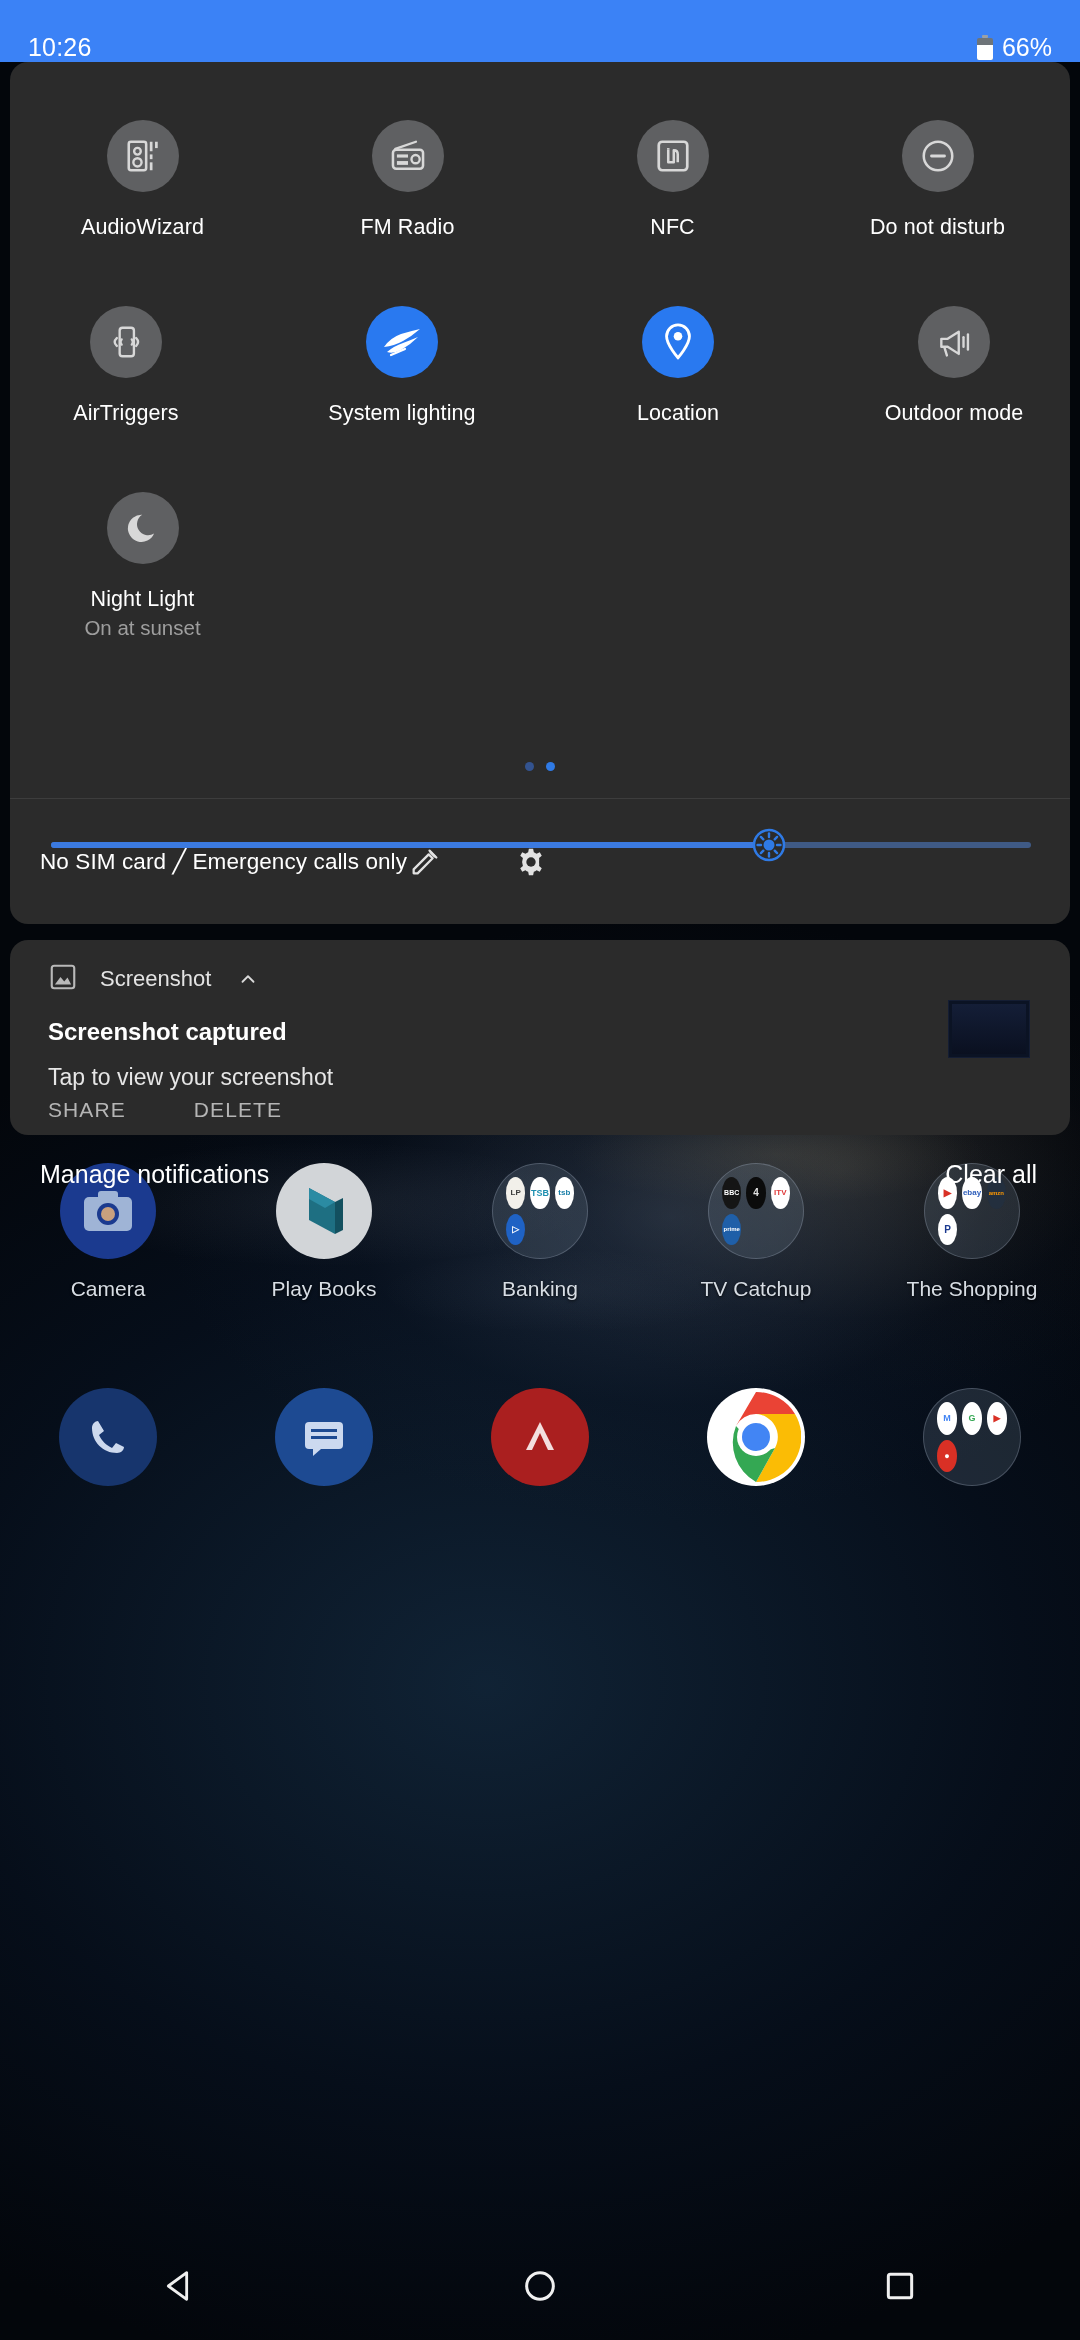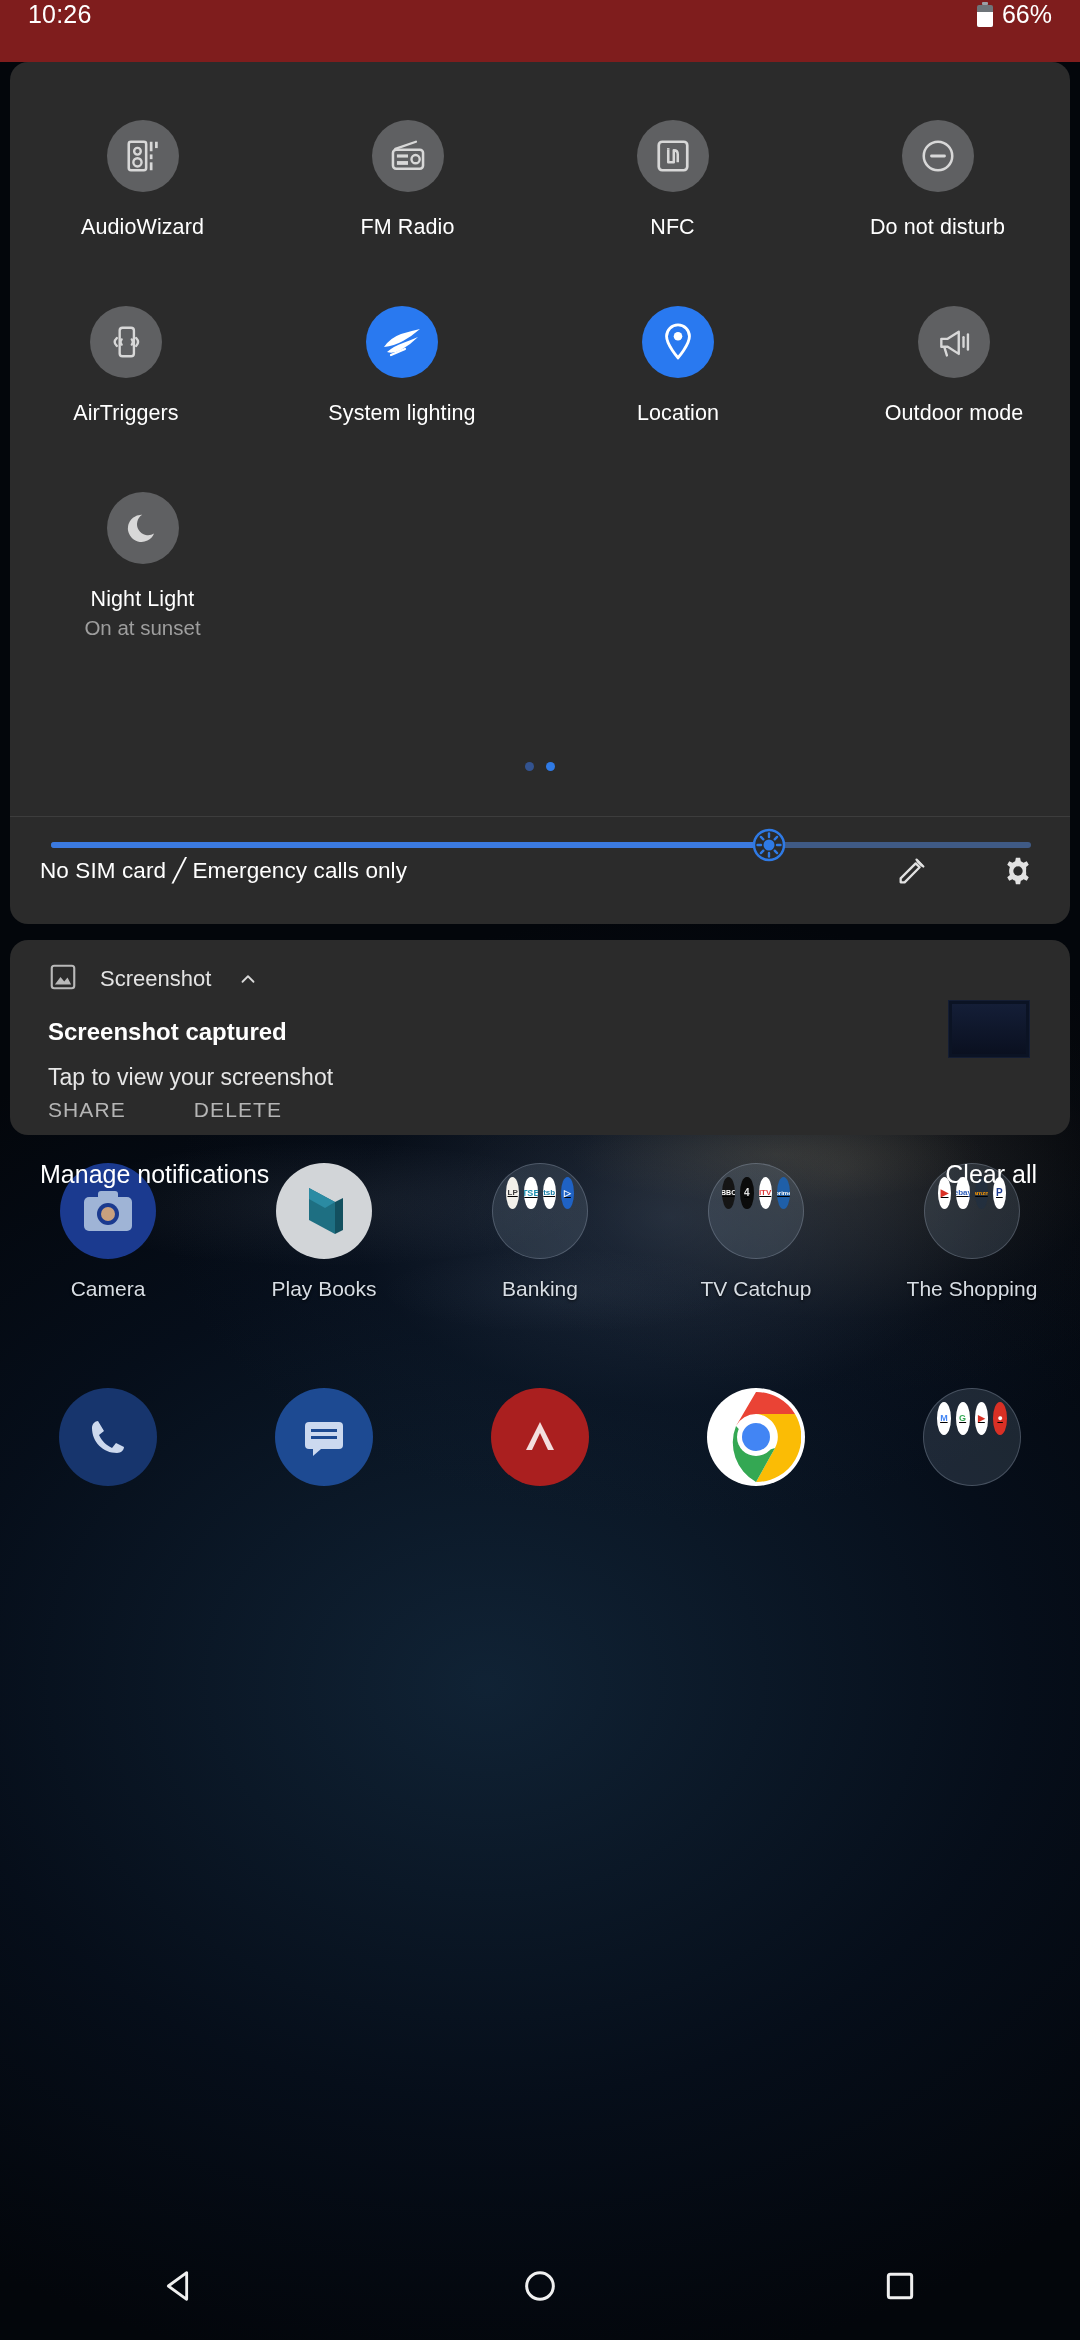--- a/index.html
+++ b/index.html
@@ -30,22 +30,22 @@
     position:absolute; left:0; right:0; top:1080px; height:620px;
     background:
       radial-gradient(ellipse 380px 90px at 30% 20%, rgba(200,210,225,0.07), rgba(0,0,0,0) 70%),
       radial-gradient(ellipse 300px 70px at 72% 12%, rgba(190,170,120,0.10), rgba(0,0,0,0) 70%),
       radial-gradient(ellipse 260px 60px at 52% 34%, rgba(160,180,200,0.05), rgba(0,0,0,0) 70%);
   }
 
   
   #statusbar {
     position: absolute; top: 0; left: 0; width: 1080px; height: 62px;
-    background: #7f1d1d;
-    display: flex; align-items: flex-start; justify-content: space-between;
+    background: #3b82f6;
+    display: flex; align-items: flex-end; justify-content: space-between;
     padding: 0 28px 0 28px;
     z-index: 40;
   }
   #statusbar .clock { color: #fff; font-size: 25px; letter-spacing: .2px; }
   #statusbar .right { display: flex; align-items: center; gap: 9px; }
   .batt-glyph { width: 16px; height: 25px; position: relative; display:block; }
   .batt-glyph .cap { position:absolute; left:5px; top:0; width:6px; height:3px; background:#9aa0a6; border-radius:1px;}
   .batt-glyph .body { position:absolute; left:0; top:3px; width:16px; height:22px; border-radius:2px; background:#6e7479; overflow:hidden;}
   .batt-glyph .fill { position:absolute; left:0; bottom:0; width:100%; height:66%; background:#ffffff;}
   #statusbar .pct { color: #fff; font-size: 25px; }
@@ -106,23 +106,23 @@
     position: absolute; top: 10px; left: 0; width: 74.5%; height: 6px;
     border-radius: 3px; background: #3b7ae0;
   }
   #brightness .thumb {
     position: absolute; top: -4px; left: 71.5%;
     width: 34px; height: 34px;
   }
 
   
   #qs-footer {
-    position: absolute; bottom: 0; left: 0; width: 1060px; height: 108px;
+    position: absolute; bottom: 0; left: 0; width: 1060px; height: 126px;
     border-top: 1px solid #3d3d3d;
-    display: flex; align-items: center; justify-content: space-between;
+    display: flex; align-items: center; justify-content: flex-start;
     padding: 0 34px 0 30px;
   }
   #qs-footer .carrier { color: #ffffff; font-size: 22.5px; letter-spacing: .1px; }
   #qs-footer .acts { display: flex; align-items: center; gap: 70px; }
   .foot-btn { width: 36px; height: 36px; display:flex; align-items:center; justify-content:center; }
 
   
   #notif-card {
     position: absolute; top: 940px; left: 10px; width: 1060px; height: 195px;
     background: #2b2b2b;
@@ -180,22 +180,22 @@
   }
   .app-label {
     margin-top: 18px; color: #d7dde4; font-size: 21px; text-align:center;
     text-shadow: 0 1px 3px rgba(0,0,0,0.8);
   }
 
   .folder {
     width: 96px; height: 96px; border-radius: 50%;
     background: rgba(120,135,155,0.22);
     border: 1px solid rgba(190,205,225,0.25);
-    display: grid; grid-template-columns: 1fr 1fr 1fr 1fr; grid-template-rows: 1fr 1fr;
-    gap: 5px; padding: 13px; text-decoration: underline;
+    display: grid; grid-template-columns: 1fr 1fr 1fr; grid-template-rows: 1fr 1fr;
+    gap: 5px; padding: 13px;
   }
   .folder .mini {
     width: 100%; height: 100%; border-radius: 50%;
     background: #ffffff;
     display:flex; align-items:center; justify-content:center;
     font-size: 11px; font-weight: bold; overflow:hidden;
     color:#222;
   }
 
   

